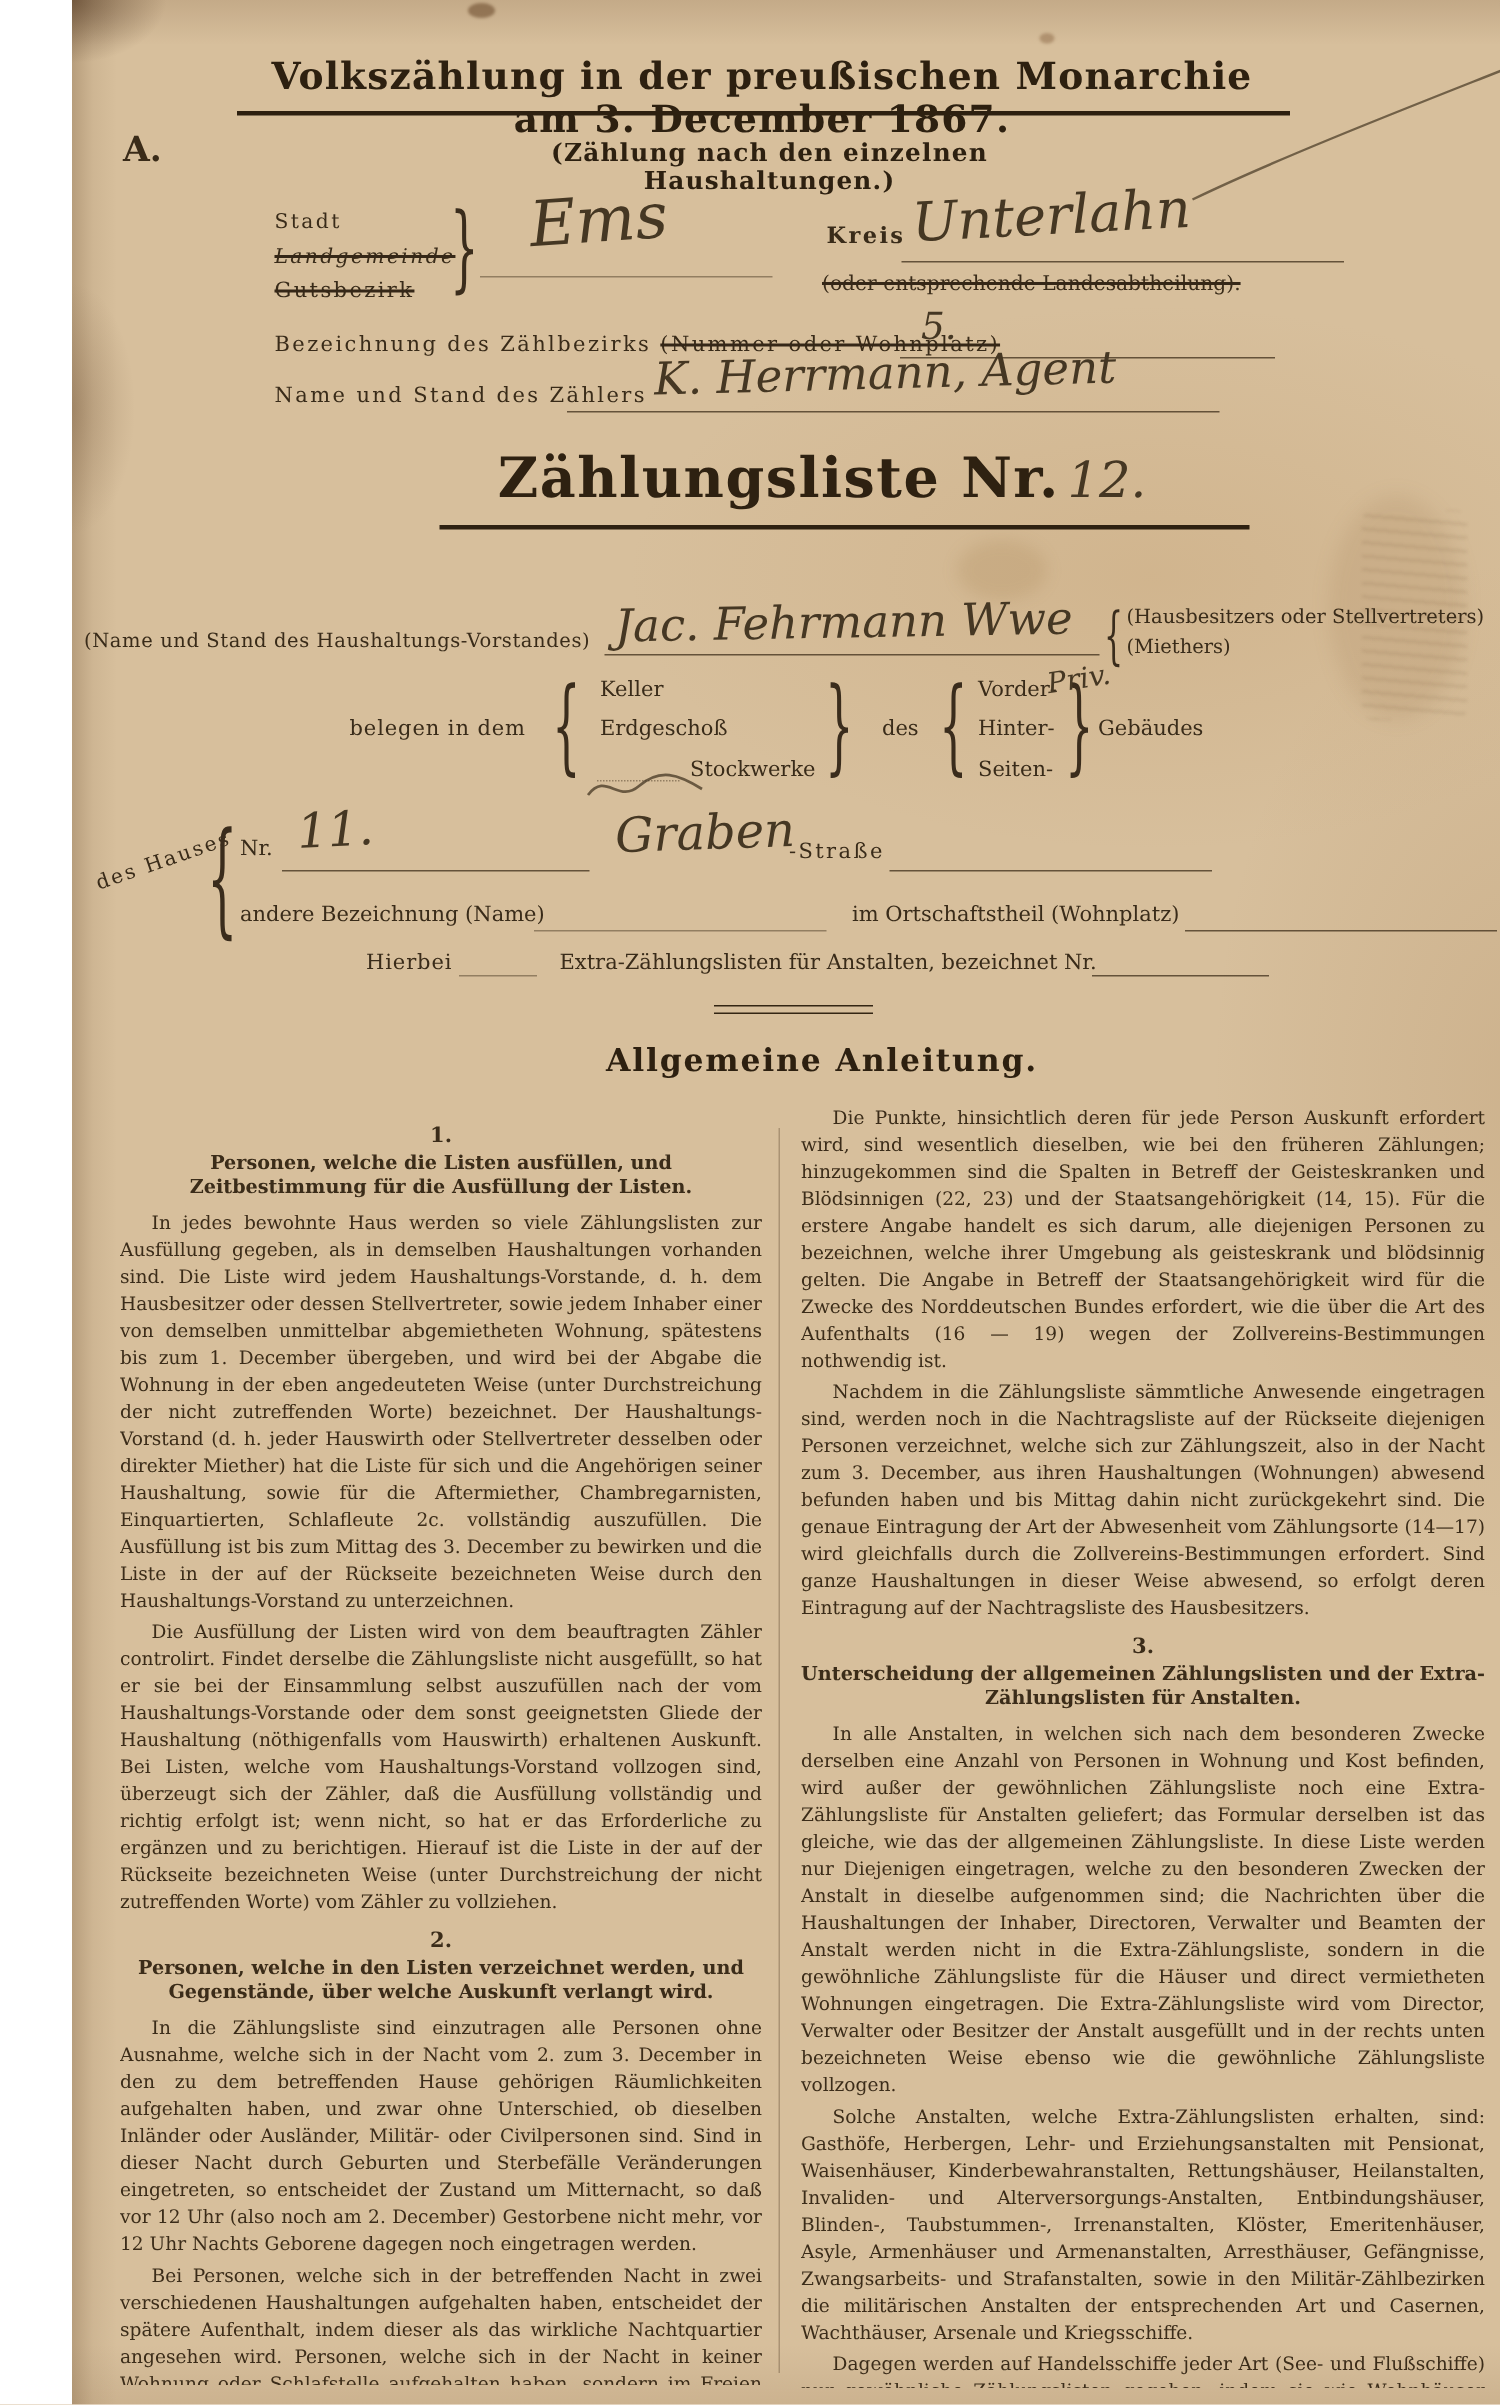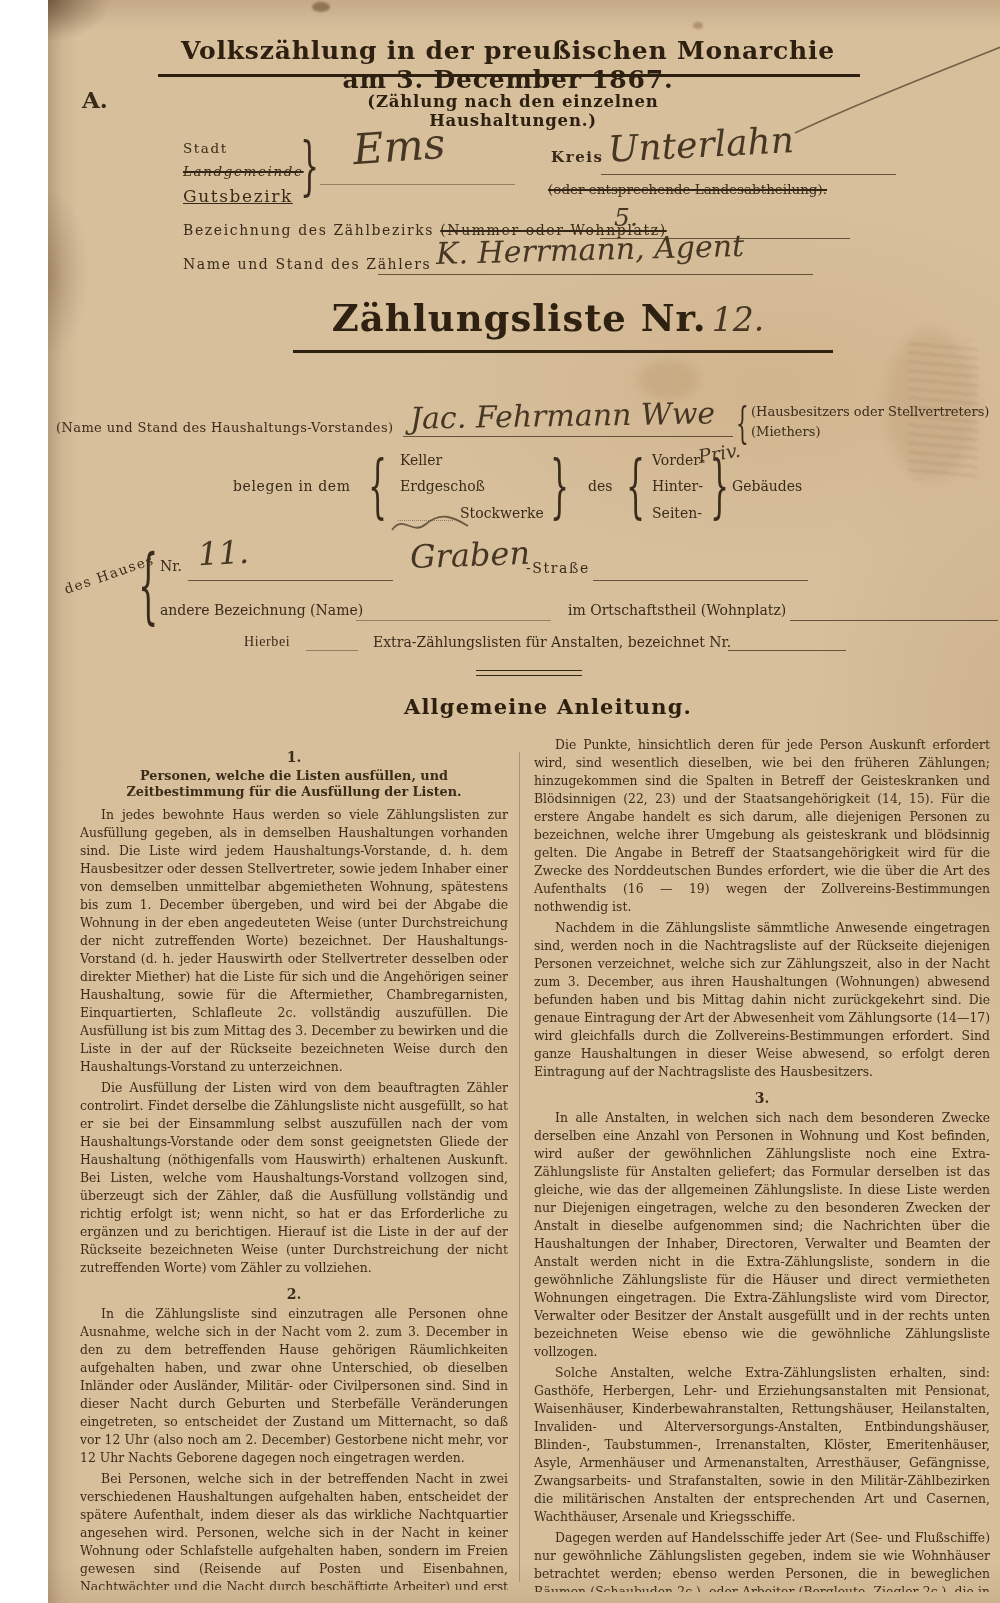--- a/index.html
+++ b/index.html
@@ -48,21 +48,21 @@
 
   <div class="abs title" style="left:112px;top:36px;width:696px;font-size:25px;">Volkszählung in der preußischen Monarchie am 3. December 1867.</div>
   <div class="abs" style="left:110px;top:74px;width:702px;height:3px;background:#2d2010;"></div>
 
   <div class="abs bold" style="left:34px;top:86px;font-size:23px;">A.</div>
 
   <div class="abs title" style="left:235px;top:92px;width:460px;font-size:16.5px;">(Zählung nach den einzelnen Haushaltungen.)</div>
 
   <div class="abs label sperr" style="left:135px;top:140px;font-size:13.5px;">Stadt</div>
   <div class="abs label sperr struck" style="left:135px;top:163px;font-size:13.5px;font-style:italic;">Landgemeinde</div>
-  <div class="abs label sperr struck" style="left:135px;top:186px;font-size:17px;text-decoration:underline;">Gutsbezirk</div>
+  <div class="abs label sperr struck" style="left:135px;top:186px;font-size:14px;">Gutsbezirk</div>
   <div class="brace" style="left:252px;top:136px;font-size:30px;transform:scale(1,2.1);">}</div>
   <div class="abs hw" style="left:305px;top:122px;font-size:42px;transform:rotate(-4deg);">Ems</div>
   <div class="wline faint" style="left:272px;top:184px;width:195px;"></div>
 
   <div class="abs label sperr" style="left:503px;top:148px;font-size:15px;font-weight:bold;">Kreis</div>
   <div class="abs hw" style="left:560px;top:124px;font-size:36px;transform:rotate(-3deg);">Unterlahn</div>
   <div class="wline" style="left:553px;top:174px;width:295px;"></div>
   <div class="abs label struck" style="left:500px;top:181px;font-size:13.5px;">(oder entsprechende Landesabtheilung).</div>
   <svg class="abs" style="left:745px;top:45px;" width="210" height="90" viewBox="0 0 210 90">
     <path d="M2,88 C60,60 150,25 208,2" stroke="rgba(70,55,35,.7)" stroke-width="1.6" fill="none"></path>
@@ -117,42 +117,44 @@
   <div class="abs hw" style="left:150px;top:534px;font-size:32px;transform:rotate(-3deg);">11.</div>
   <div class="wline" style="left:140px;top:580px;width:205px;"></div>
   <div class="abs hw" style="left:362px;top:536px;font-size:32px;transform:rotate(-2deg);">Graben</div>
   <div class="abs label sperr" style="left:478px;top:560px;font-size:14px;">-Straße</div>
   <div class="wline" style="left:545px;top:580px;width:215px;"></div>
   <div class="abs label" style="left:112px;top:602px;font-size:14px;">andere Bezeichnung (Name)</div>
   <div class="wline faint" style="left:308px;top:620px;width:195px;"></div>
   <div class="abs label" style="left:520px;top:602px;font-size:14px;text-align:center;">im Ortschaftstheil (Wohnplatz)</div>
   <div class="wline" style="left:742px;top:620px;width:208px;"></div>
 
-  <div class="abs label" style="left:196px;top:634px;font-size:14px;letter-spacing:.6px;font-family:Liberation Serif, serif;">Hierbei</div>
+  <div class="abs label" style="left:196px;top:634px;font-size:14px;letter-spacing:.6px;">Hierbei</div>
   <div class="wline faint" style="left:258px;top:650px;width:52px;"></div>
   <div class="abs label" style="left:325px;top:634px;font-size:14px;">Extra-Zählungslisten für Anstalten, bezeichnet Nr.</div>
   <div class="wline" style="left:680px;top:650px;width:118px;"></div>
 
   <div class="abs" style="left:428px;top:670px;width:106px;height:4px;border-top:1.8px solid #332513;border-bottom:1px solid #332513;"></div>
   <div class="abs title" style="left:300px;top:694px;width:400px;font-size:21px;letter-spacing:1.2px;">Allgemeine Anleitung.</div>
 
   <div class="abs" style="left:471px;top:752px;width:1px;height:830px;background:rgba(85,65,42,.35);"></div>
 
   <div class="abs col" style="left:32px;top:740px;width:428px;height:850px;overflow:hidden;">
     <div class="sec-num">1.</div>
     <div class="sec-head">Personen, welche die Listen ausfüllen, und Zeitbestimmung für die Ausfüllung der Listen.</div>
     <p>In jedes bewohnte Haus werden so viele Zählungslisten zur Ausfüllung gegeben, als in demselben Haushaltungen vorhanden sind. Die Liste wird jedem Haushaltungs-Vorstande, d. h. dem Hausbesitzer oder dessen Stellvertreter, sowie jedem Inhaber einer von demselben unmittelbar abgemietheten Wohnung, spätestens bis zum 1. December übergeben, und wird bei der Abgabe die Wohnung in der eben angedeuteten Weise (unter Durchstreichung der nicht zutreffenden Worte) bezeichnet. Der Haushaltungs-Vorstand (d. h. jeder Hauswirth oder Stellvertreter desselben oder direkter Miether) hat die Liste für sich und die Angehörigen seiner Haushaltung, sowie für die Aftermiether, Chambregarnisten, Einquartierten, Schlafleute 2c. vollständig auszufüllen. Die Ausfüllung ist bis zum Mittag des 3. December zu bewirken und die Liste in der auf der Rückseite bezeichneten Weise durch den Haushaltungs-Vorstand zu unterzeichnen.</p>
     <p>Die Ausfüllung der Listen wird von dem beauftragten Zähler controlirt. Findet derselbe die Zählungsliste nicht ausgefüllt, so hat er sie bei der Einsammlung selbst auszufüllen nach der vom Haushaltungs-Vorstande oder dem sonst geeignetsten Gliede der Haushaltung (nöthigenfalls vom Hauswirth) erhaltenen Auskunft. Bei Listen, welche vom Haushaltungs-Vorstand vollzogen sind, überzeugt sich der Zähler, daß die Ausfüllung vollständig und richtig erfolgt ist; wenn nicht, so hat er das Erforderliche zu ergänzen und zu berichtigen. Hierauf ist die Liste in der auf der Rückseite bezeichneten Weise (unter Durchstreichung der nicht zutreffenden Worte) vom Zähler zu vollziehen.</p>
     <div class="sec-num">2.</div>
+    <div class="sec-head">Personen, welche in den Listen verzeichnet werden, und Gegenstände, über welche Auskunft verlangt wird.</div>
     <p>In die Zählungsliste sind einzutragen alle Personen ohne Ausnahme, welche sich in der Nacht vom 2. zum 3. December in den zu dem betreffenden Hause gehörigen Räumlichkeiten aufgehalten haben, und zwar ohne Unterschied, ob dieselben Inländer oder Ausländer, Militär- oder Civilpersonen sind. Sind in dieser Nacht durch Geburten und Sterbefälle Veränderungen eingetreten, so entscheidet der Zustand um Mitternacht, so daß vor 12 Uhr (also noch am 2. December) Gestorbene nicht mehr, vor 12 Uhr Nachts Geborene dagegen noch eingetragen werden.</p>
     <p>Bei Personen, welche sich in der betreffenden Nacht in zwei verschiedenen Haushaltungen aufgehalten haben, entscheidet der spätere Aufenthalt, indem dieser als das wirkliche Nachtquartier angesehen wird. Personen, welche sich in der Nacht in keiner Wohnung oder Schlafstelle aufgehalten haben, sondern im Freien gewesen sind (Reisende auf Posten und Eisenbahnen, Nachtwächter und die Nacht durch beschäftigte Arbeiter) und erst Morgens in eine Wohnung oder Schlafstelle gekommen sind, werden in die Zählungsliste derjenigen Haushaltung eingetragen, in welcher sie am Morgen oder Vormittag des 3. December angelangt sind.</p>
   </div>
 
   <div class="abs col" style="left:486px;top:736px;width:456px;height:856px;overflow:hidden;">
     <p>Die Punkte, hinsichtlich deren für jede Person Auskunft erfordert wird, sind wesentlich dieselben, wie bei den früheren Zählungen; hinzugekommen sind die Spalten in Betreff der Geisteskranken und Blödsinnigen (22, 23) und der Staatsangehörigkeit (14, 15). Für die erstere Angabe handelt es sich darum, alle diejenigen Personen zu bezeichnen, welche ihrer Umgebung als geisteskrank und blödsinnig gelten. Die Angabe in Betreff der Staatsangehörigkeit wird für die Zwecke des Norddeutschen Bundes erfordert, wie die über die Art des Aufenthalts (16 — 19) wegen der Zollvereins-Bestimmungen nothwendig ist.</p>
     <p>Nachdem in die Zählungsliste sämmtliche Anwesende eingetragen sind, werden noch in die Nachtragsliste auf der Rückseite diejenigen Personen verzeichnet, welche sich zur Zählungszeit, also in der Nacht zum 3. December, aus ihren Haushaltungen (Wohnungen) abwesend befunden haben und bis Mittag dahin nicht zurückgekehrt sind. Die genaue Eintragung der Art der Abwesenheit vom Zählungsorte (14—17) wird gleichfalls durch die Zollvereins-Bestimmungen erfordert. Sind ganze Haushaltungen in dieser Weise abwesend, so erfolgt deren Eintragung auf der Nachtragsliste des Hausbesitzers.</p>
     <div class="sec-num">3.</div>
+    <div class="sec-head">Unterscheidung der allgemeinen Zählungslisten und der Extra-Zählungslisten für Anstalten.</div>
     <p>In alle Anstalten, in welchen sich nach dem besonderen Zwecke derselben eine Anzahl von Personen in Wohnung und Kost befinden, wird außer der gewöhnlichen Zählungsliste noch eine Extra-Zählungsliste für Anstalten geliefert; das Formular derselben ist das gleiche, wie das der allgemeinen Zählungsliste. In diese Liste werden nur Diejenigen eingetragen, welche zu den besonderen Zwecken der Anstalt in dieselbe aufgenommen sind; die Nachrichten über die Haushaltungen der Inhaber, Directoren, Verwalter und Beamten der Anstalt werden nicht in die Extra-Zählungsliste, sondern in die gewöhnliche Zählungsliste für die Häuser und direct vermietheten Wohnungen eingetragen. Die Extra-Zählungsliste wird vom Director, Verwalter oder Besitzer der Anstalt ausgefüllt und in der rechts unten bezeichneten Weise ebenso wie die gewöhnliche Zählungsliste vollzogen.</p>
     <p>Solche Anstalten, welche Extra-Zählungslisten erhalten, sind: Gasthöfe, Herbergen, Lehr- und Erziehungsanstalten mit Pensionat, Waisenhäuser, Kinderbewahranstalten, Rettungshäuser, Heilanstalten, Invaliden- und Alterversorgungs-Anstalten, Entbindungshäuser, Blinden-, Taubstummen-, Irrenanstalten, Klöster, Emeritenhäuser, Asyle, Armenhäuser und Armenanstalten, Arresthäuser, Gefängnisse, Zwangsarbeits- und Strafanstalten, sowie in den Militär-Zählbezirken die militärischen Anstalten der entsprechenden Art und Casernen, Wachthäuser, Arsenale und Kriegsschiffe.</p>
     <p>Dagegen werden auf Handelsschiffe jeder Art (See- und Flußschiffe) nur gewöhnliche Zählungslisten gegeben, indem sie wie Wohnhäuser betrachtet werden; ebenso werden Personen, die in beweglichen Räumen (Schaubuden 2c.), oder Arbeiter (Bergleute, Ziegler 2c.), die in Hütten, Schlafhäusern oder Stationscasernen nächtigen, in gewöhnliche Zählungslisten eingetragen, wofür der Zähler zu sorgen hat.</p>
   </div>
 
 </div>
 
 </body></html>

